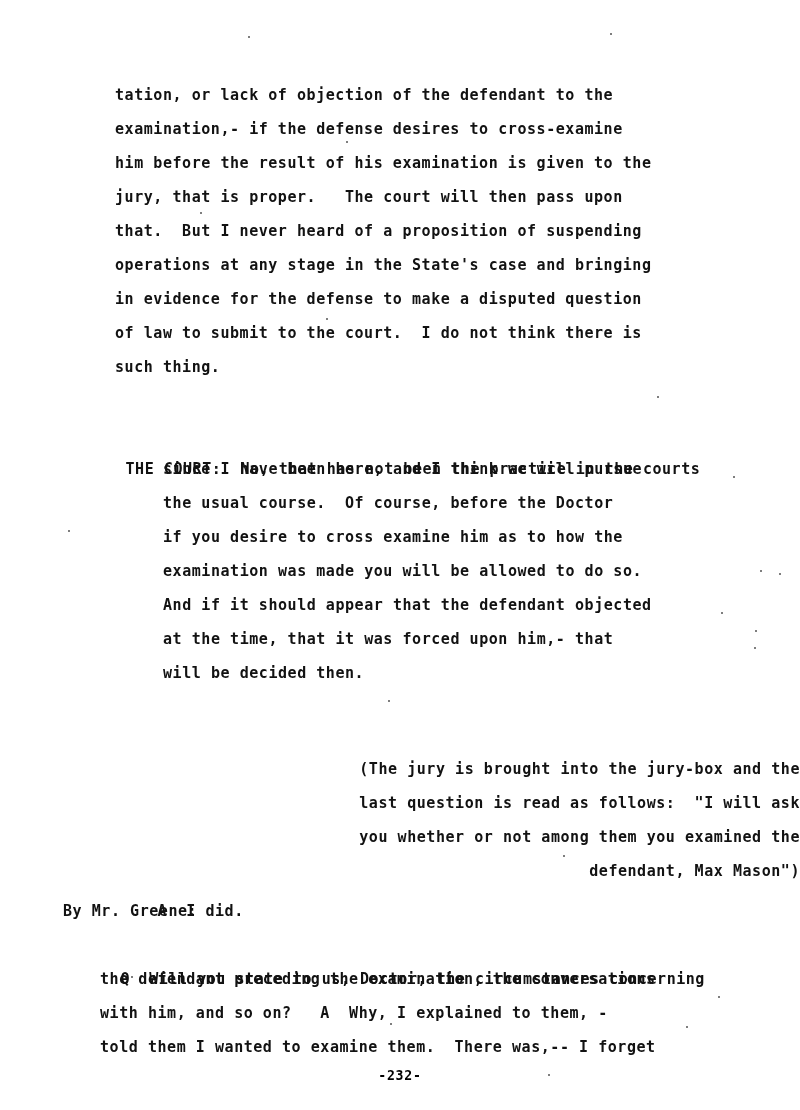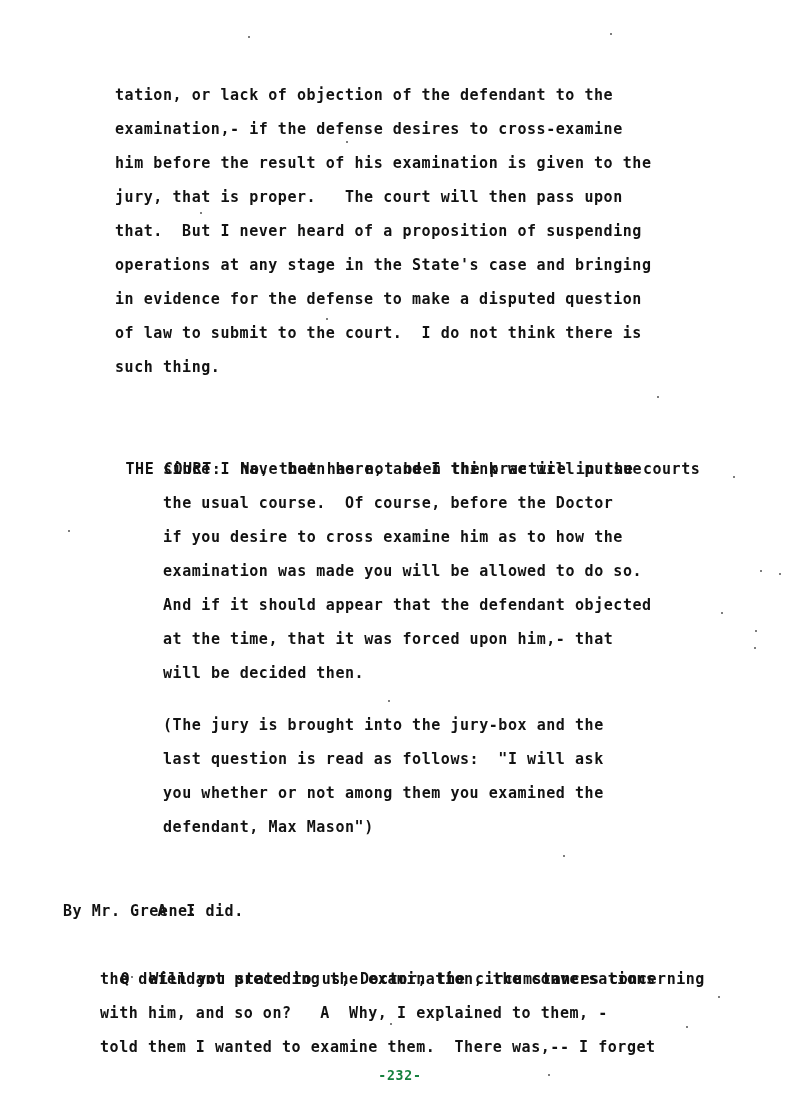--- a/index.html
+++ b/index.html
@@ -49,21 +49,21 @@
   #folio {
     position: absolute;
     left: 0;
     top: 1068px;
     width: 800px;
     text-align: center;
     font-family: "DejaVu Sans Mono", "Liberation Mono", monospace;
     font-size: 13.2px;
     font-weight: 700;
     letter-spacing: 0.8px;
-    color: #15803d;
+    color: #000000;
   }
 
   
   .speck {
     position: absolute;
     background: #1a1a1a;
     border-radius: 50%;
     opacity: .75;
   }
 </style>
@@ -111,21 +111,21 @@
     </div>
     <div class="line ind-court">since I have been here, and I think we will pursue</div>
     <div class="line ind-court">the usual course.  Of course, before the Doctor</div>
     <div class="line ind-court">if you desire to cross examine him as to how the</div>
     <div class="line ind-court">examination was made you will be allowed to do so.</div>
     <div class="line ind-court">And if it should appear that the defendant objected</div>
     <div class="line ind-court">at the time, that it was forced upon him,- that</div>
     <div class="line ind-court">will be decided then.</div>
   </div>
 
-  <div class="block" style="top:708px;">
+  <div class="block" style="top:752px;text-align:right;">
     <div class="line ind-court">(The jury is brought into the jury-box and the</div>
     <div class="line ind-court">last question is read as follows:  "I will ask</div>
     <div class="line ind-court">you whether or not among them you examined the</div>
     <div class="line ind-court">defendant, Max Mason")</div>
   </div>
 
   <div class="block" style="top:860px;">
     <div class="line ind-ans">
       <span>A</span><span>  </span><span>I did.</span>
     </div>

